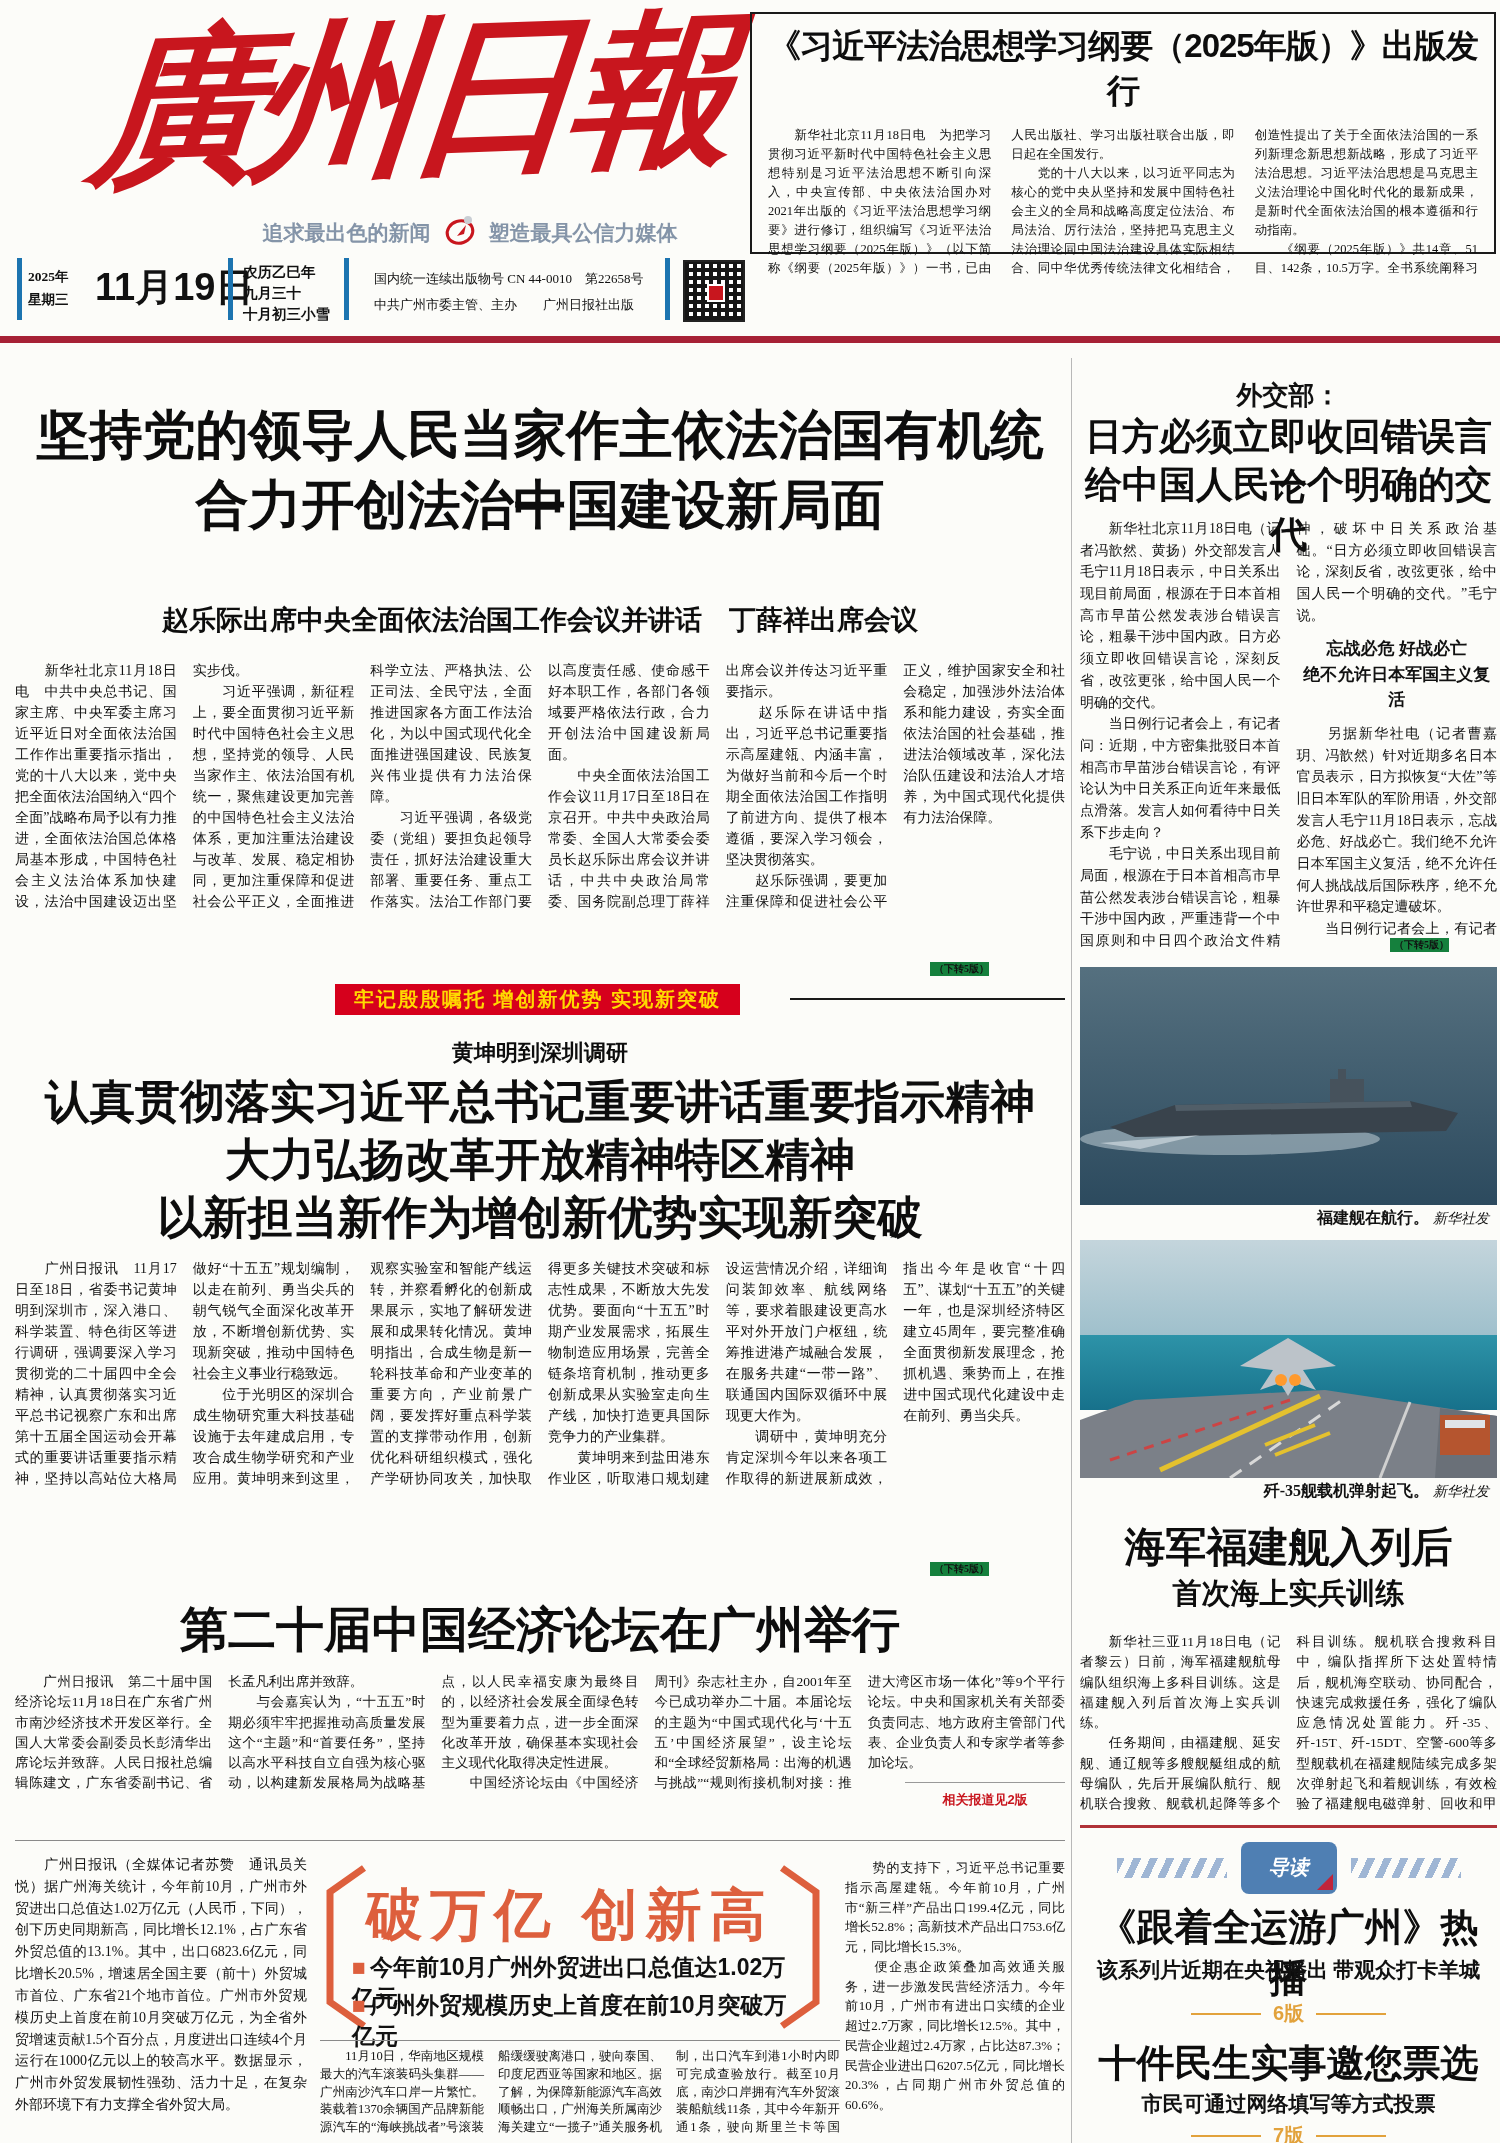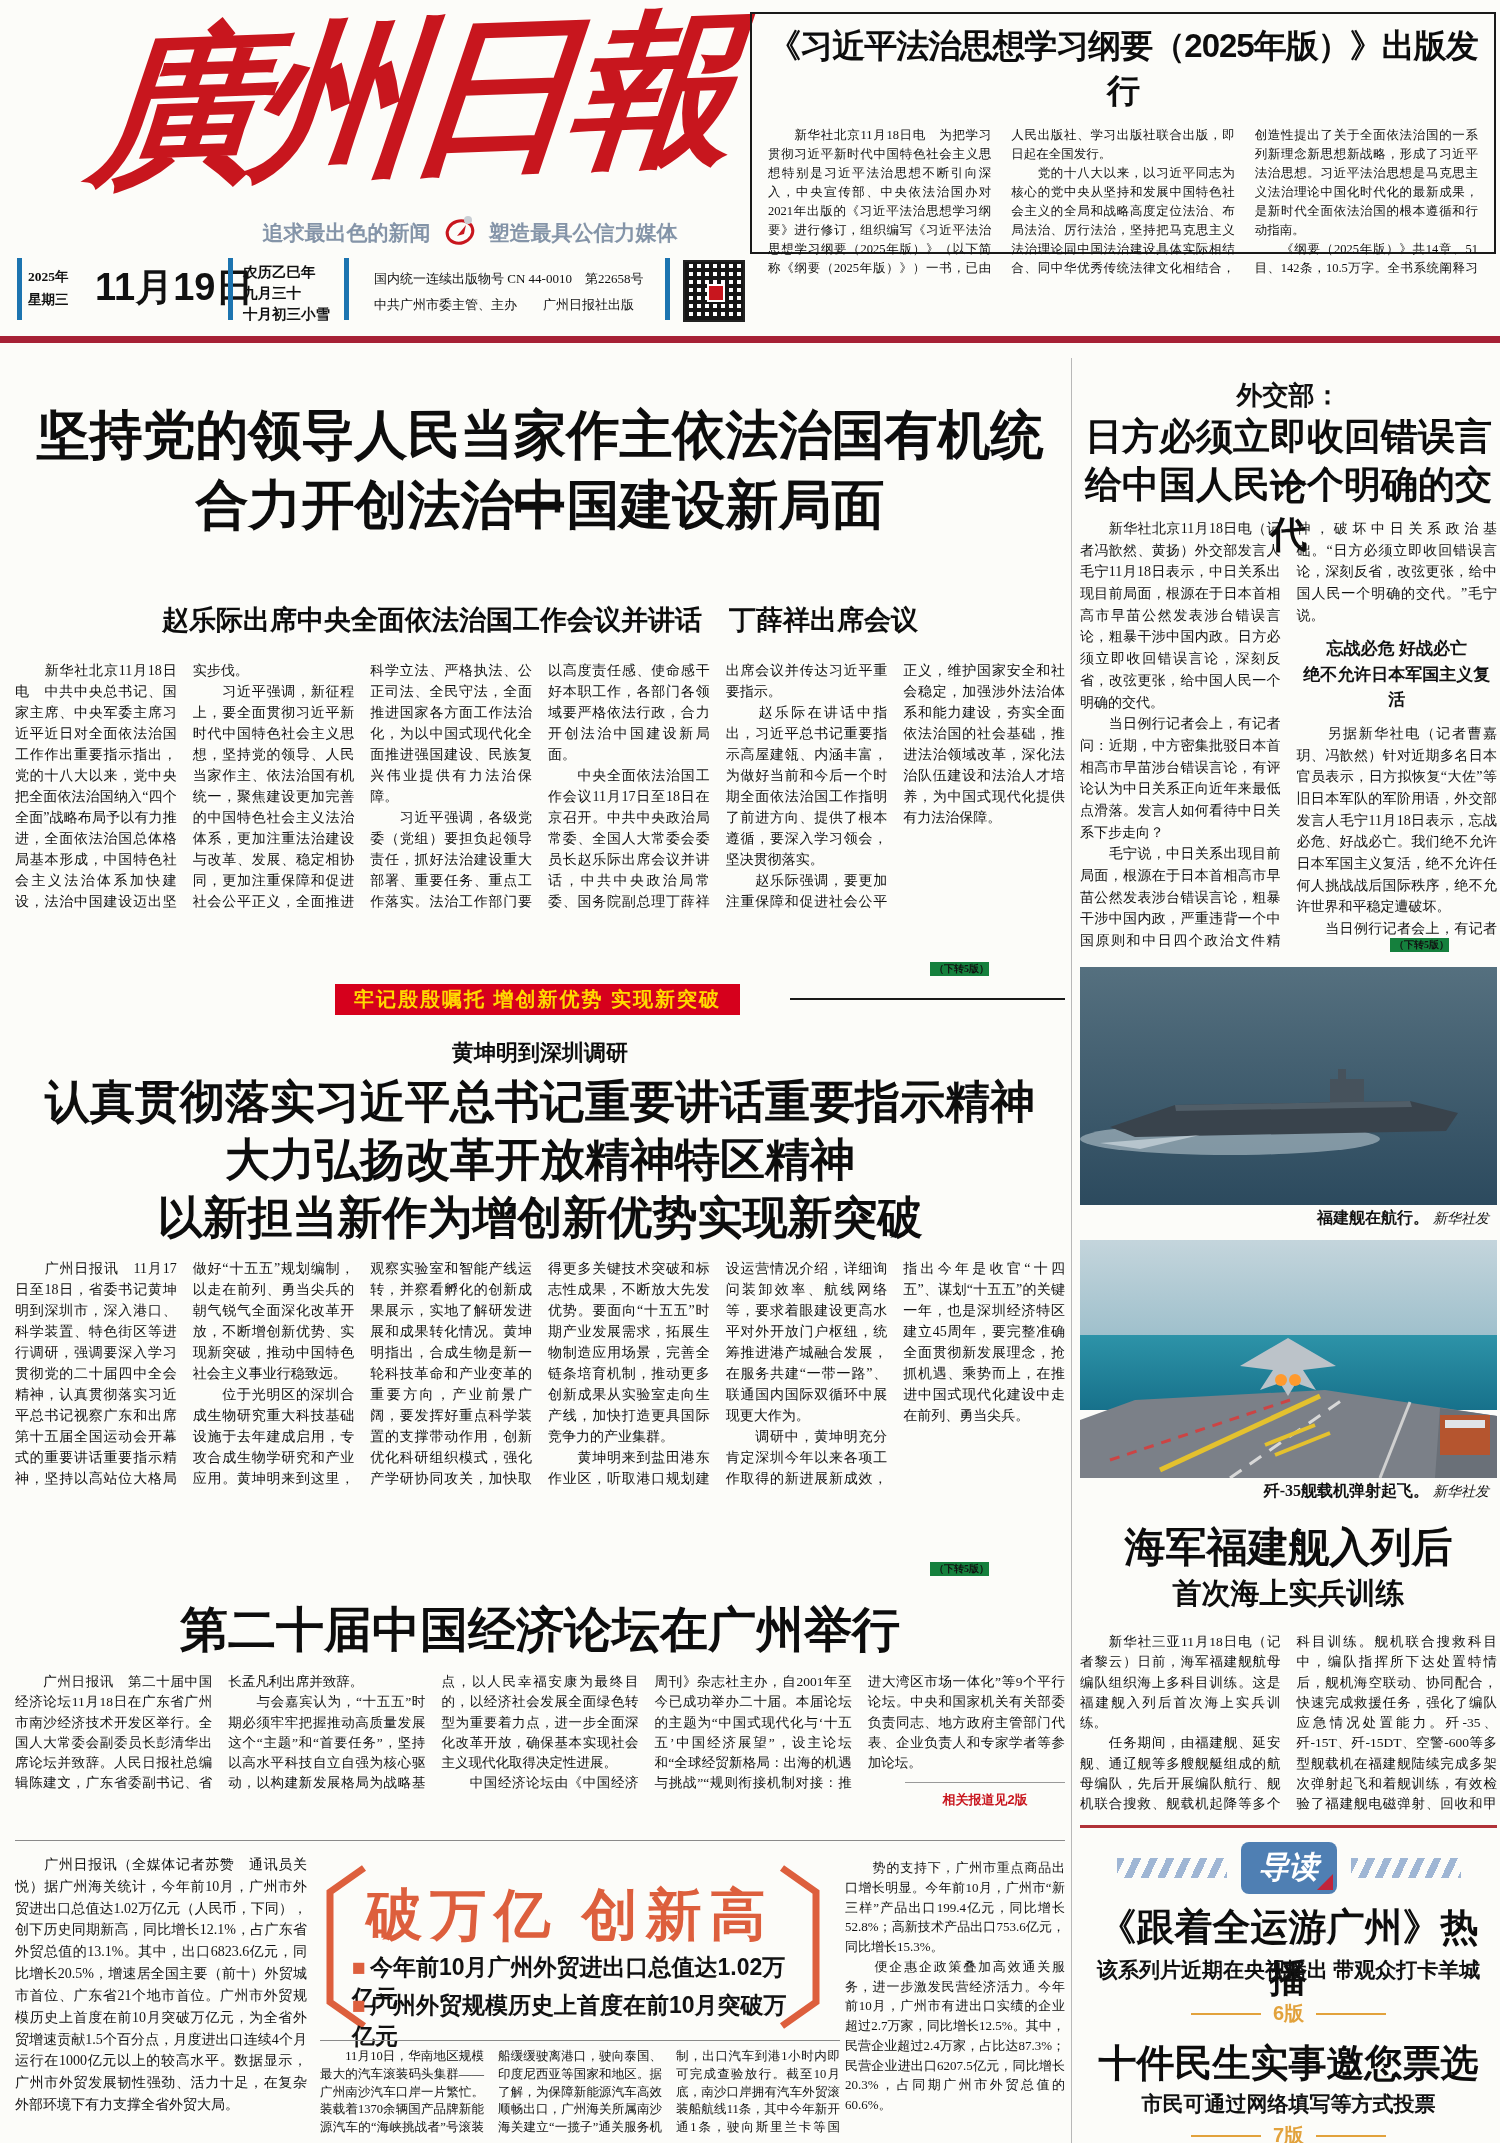--- a/index.html
+++ b/index.html
@@ -80,21 +80,21 @@
   .caption .credit{font-weight:normal;font-style:italic;font-size:14px;}
   .nv-h1{left:1080px;top:1520px;width:417px;font-size:41px;}
   .nv-h2{left:1080px;top:1574px;width:417px;font-size:29px;}
   .nv-body{left:1080px;top:1632px;width:417px;height:186px;column-count:2;column-gap:16px;
            font-size:13.5px;line-height:1.5;overflow:hidden;}
   
   .dd-rule{left:1080px;top:1825px;width:417px;height:3px;background:#b03238;}
   .dd-row{left:1080px;top:1842px;width:417px;display:flex;align-items:center;justify-content:center;gap:14px;}
   .hatch{width:110px;height:20px;background:repeating-linear-gradient(115deg,#9fb6d4 0 7px,transparent 7px 15px);}
   .dd-badge{position:relative;width:96px;height:52px;background:#4f7fb3;border-radius:8px;color:#fff;
-            font-size:30px;font-weight:bold;font-style:italic;text-align:center;line-height:50px;
+            font-size:20px;font-weight:bold;font-style:italic;text-align:center;line-height:50px;
             font-family:"DejaVu Serif",serif;}
   .dd-badge::after{content:"";position:absolute;right:4px;bottom:4px;width:0;height:0;
             border-left:16px solid transparent;border-bottom:16px solid #c0243a;}
   .dd-t1{left:1080px;top:1902px;width:417px;font-size:38px;}
   .dd-s1{left:1080px;top:1956px;width:417px;font-size:21px;font-weight:bold;}
   .dd-t2{left:1080px;top:2038px;width:417px;font-size:38px;}
   .dd-s2{left:1080px;top:2090px;width:417px;font-size:21px;font-weight:bold;}
   .pageref{left:1080px;width:417px;display:flex;align-items:center;justify-content:center;gap:12px;
            color:#e2a23c;font-weight:900;font-size:20px;font-family:"Liberation Sans",sans-serif;}
   .pageref .ln{width:70px;height:2px;background:#e2a23c;}
@@ -255,21 +255,21 @@
       <path d="M464 6 L498 30 L498 140 L464 164" fill="none" stroke="#dd5f3d" stroke-width="7"></path>
     </svg>
   </div>
   <div class="abs t-box-title ctr hd">破万亿  创新高</div>
   <div class="abs t-bullet" style="top:1952px">
     <span class="sq">■</span><span>今年前10月广州外贸进出口总值达1.02万亿元</span>
   </div>
   <div class="abs t-bullet" style="top:1990px">
     <span class="sq">■</span><span>广州外贸规模历史上首度在前10月突破万亿元</span>
   </div>
-  <div class="abs t-right just preline">　　势的支持下，广州市重点商品出口增长明显。今年前10月，广州市“新三样”产品出口199.4亿元，同比增长52.8%；高新技术产品出口753.6亿元，同比增长15.3%。
+  <div class="abs t-right just preline">　　势的支持下，习近平总书记重要指示高屋建瓴。今年前10月，广州市“新三样”产品出口199.4亿元，同比增长52.8%；高新技术产品出口753.6亿元，同比增长15.3%。
 　　便企惠企政策叠加高效通关服务，进一步激发民营经济活力。今年前10月，广州市有进出口实绩的企业超过2.7万家，同比增长12.5%。其中，民营企业超过2.4万家，占比达87.3%；民营企业进出口6207.5亿元，同比增长20.3%，占同期广州市外贸总值的60.6%。</div>
   <div class="abs hrule" style="left:320px;top:2040px;width:520px"></div>
   <div class="abs t-bottom just preline">　　11月10日，华南地区规模最大的汽车滚装码头集群——广州南沙汽车口岸一片繁忙。装载着1370余辆国产品牌新能源汽车的“海峡挑战者”号滚装船缓缓驶离港口，驶向泰国、印度尼西亚等国家和地区。据了解，为保障新能源汽车高效顺畅出口，广州海关所属南沙海关建立“一揽子”通关服务机制，出口汽车到港1小时内即可完成查验放行。截至10月底，南沙口岸拥有汽车外贸滚装船航线11条，其中今年新开通1条，驶向斯里兰卡等国家。
 　　在一系列便利政策和物流优</div>
 
   <div class="abs dd-rule"></div>
   <div class="abs dd-row">
     <div class="hatch"></div>
     <div class="dd-badge">导读</div>
     <div class="hatch"></div>

